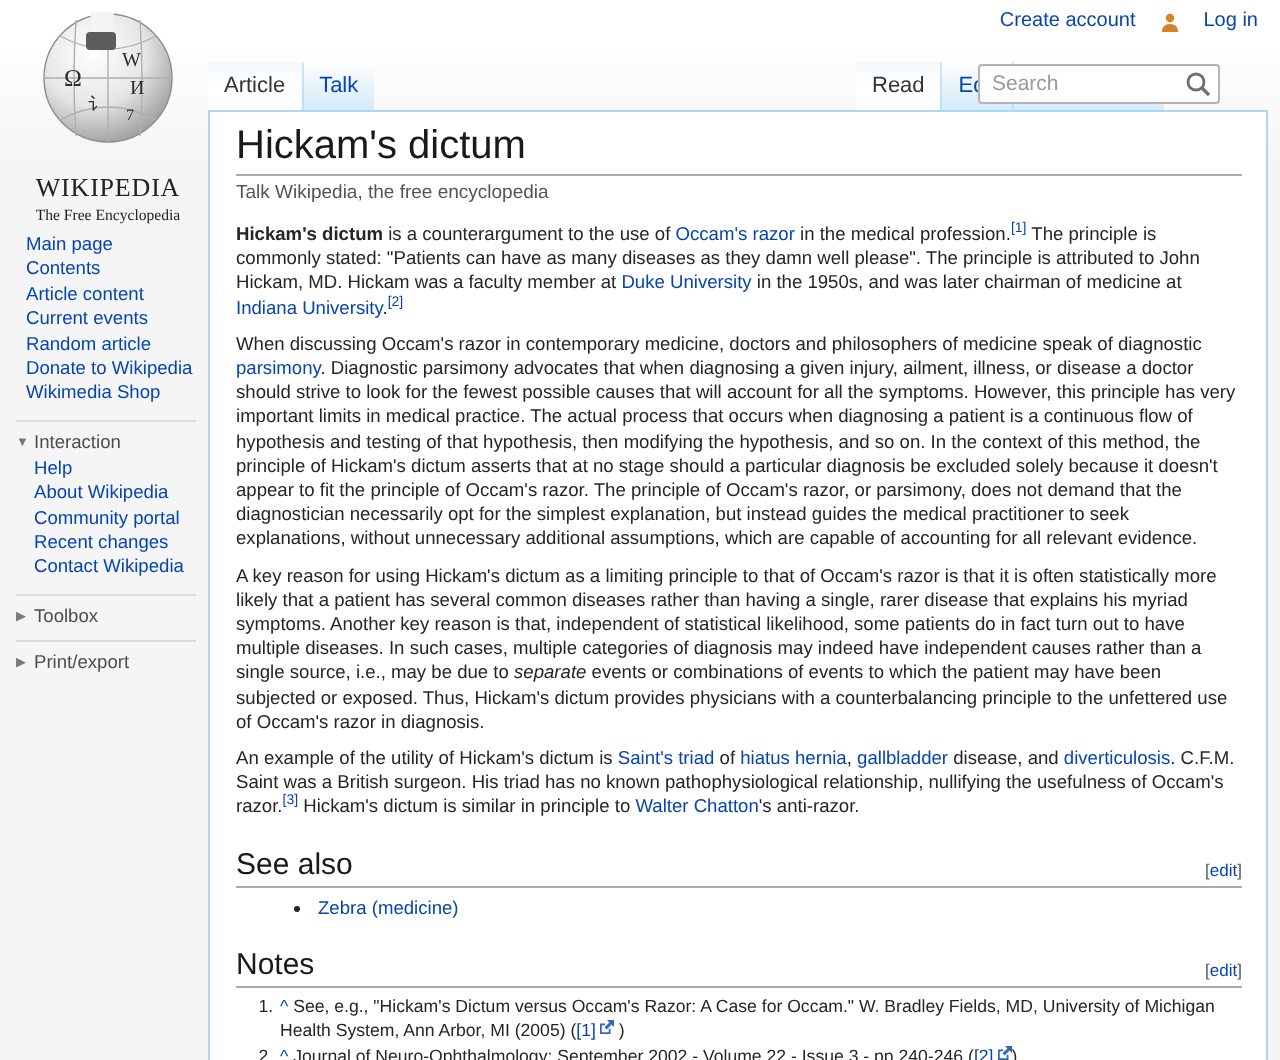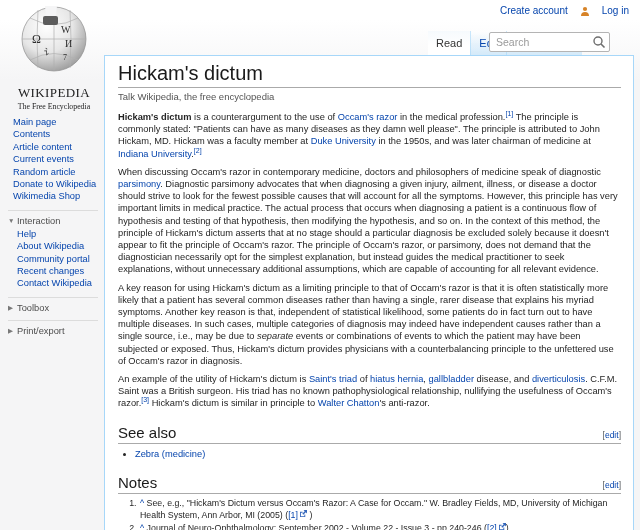--- a/index.html
+++ b/index.html
@@ -45,21 +45,21 @@
   
   .content { position:absolute; left:104px; top:55px; width:530px; bottom:0; background:#fff;
              border:1px solid #a7d7f9; border-bottom:none; padding:5px 12px 0 13px; }
   h1 { font-size:20px; font-weight:400; line-height:24px; border-bottom:1px solid #aaa; padding-bottom:2px; margin-bottom:3px; color:#1a1a1a; }
   .sitesub { font-size:9.5px; color:#545454; margin-bottom:9px; }
   .content p { font-size:9.3px; line-height:12.2px; margin-bottom:6px; }
   .content sup { font-size:7px; line-height:0; }
   h2 { font-size:15px; font-weight:400; color:#1a1a1a; border-bottom:1px solid #aaa; margin:14px 0 4px; padding-bottom:2px; position:relative; }
   .editsection { position:absolute; right:0; bottom:3px; font-size:8.5px; font-weight:400; color:#54595d; }
   ul.seealso { margin:2px 0 5px 17px; }
-  ul.seealso li { font-size:9.3px; line-height:12.5px; }
+  ul.seealso li { font-size:9.3px; line-height:12.5px;margin-left:24px; }
   ol.references { margin:2px 0 7px 21px; font-size:8.8px; line-height:11.4px; }
   ol.references li { margin-bottom:2px; padding-left:1px; }
   .ext svg { margin-left:2px; vertical-align:1px; }
 </style>
 </head>
 <body>
 
 <div class="page">
   <div class="page-base"></div>
 
@@ -126,20 +126,24 @@
         <span class="arrow">▶</span><span>Toolbox</span>
       </div>
     </div>
     <div class="portal">
       <div class="portal-h">
         <span class="arrow">▶</span><span>Print/export</span>
       </div>
     </div>
   </div>
 
+  <div class="tabs-left">
+    <div class="tab sel"><span>Article</span></div>
+    <div class="tab"><a>Talk</a></div>
+  </div>
   <div class="tabs-right">
     <div class="tab sel"><span>Read</span></div>
     <div class="tab"><a>Edit</a></div>
     <div class="tab"><a>View history</a></div>
   </div>
 
   <div class="search">
     <input type="text" placeholder="Search" style="">
     <span class="mag">
       <svg width="14" height="14" viewBox="0 0 14 14">

